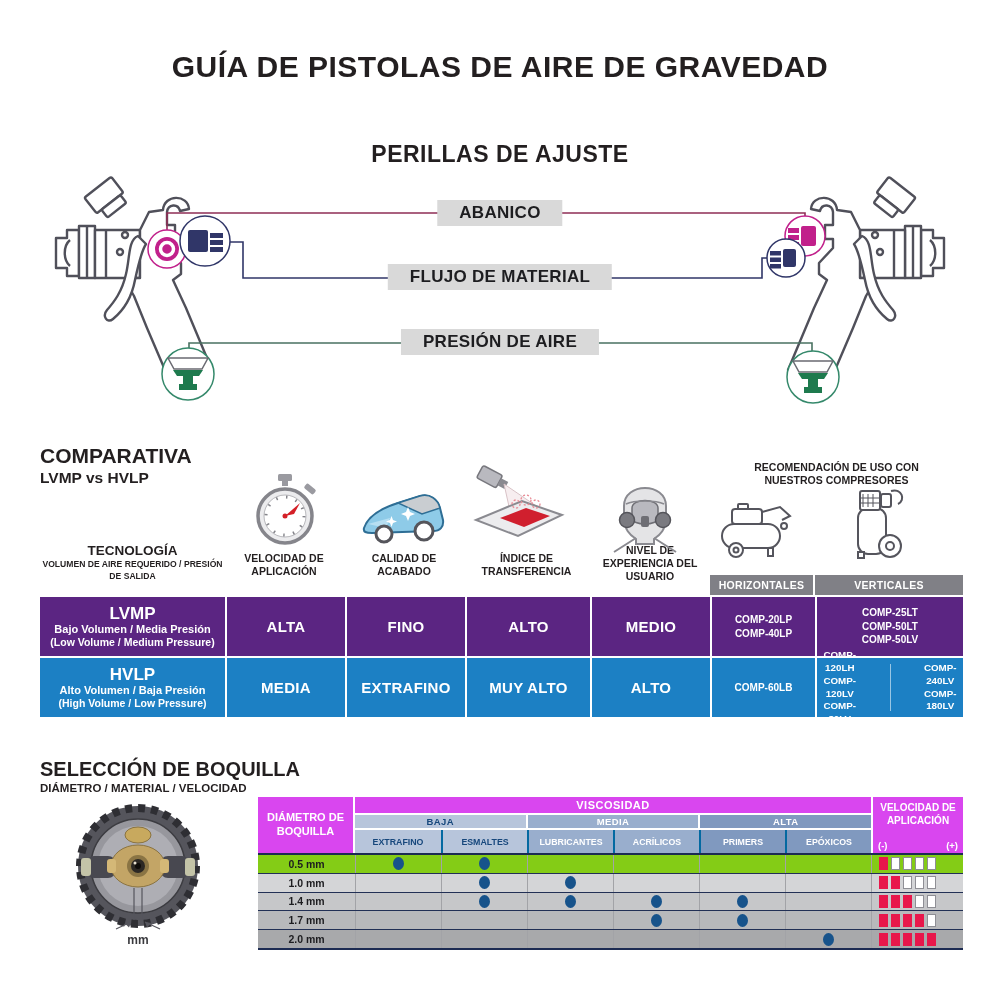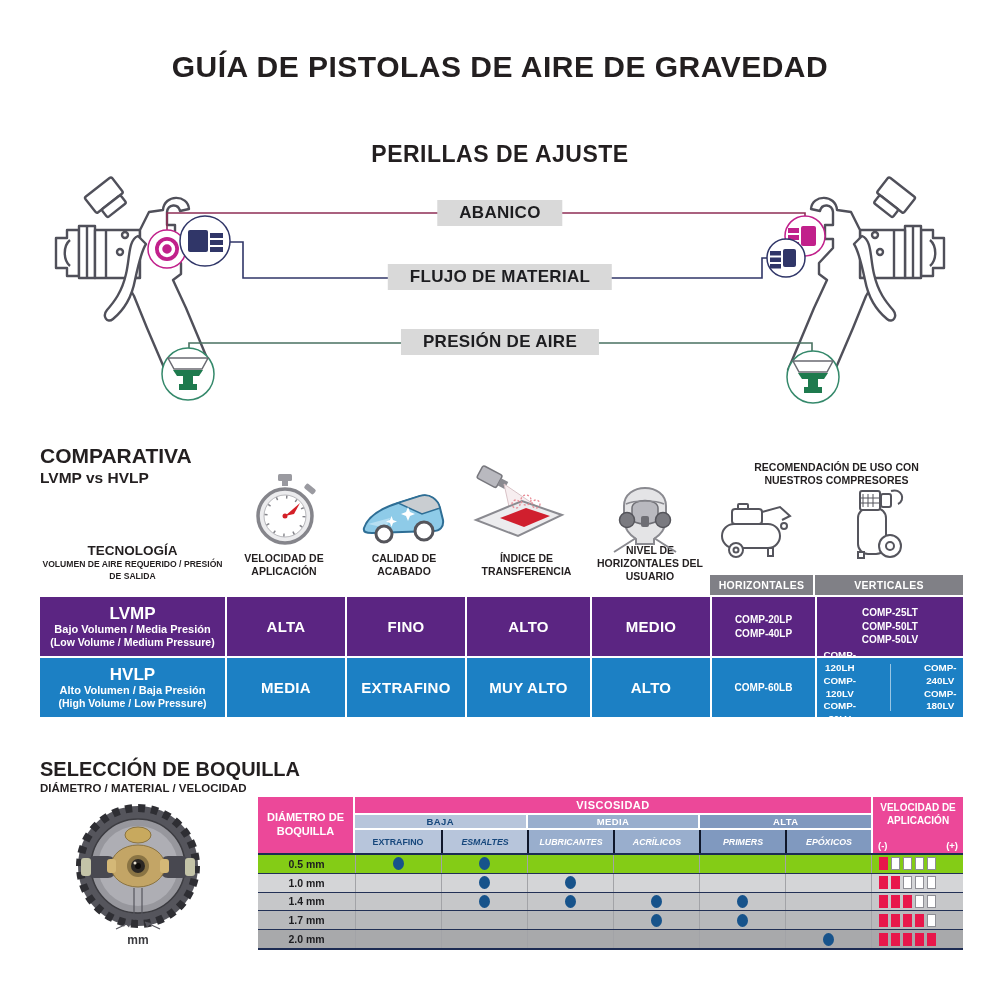--- a/index.html
+++ b/index.html
@@ -36,31 +36,31 @@
   .model{font-size:10px;font-weight:bold;line-height:1.35;white-space:pre-line;}
   .split{flex-direction:row;gap:27px;}
   .split>div{flex:1;display:flex;align-items:center;justify-content:center;white-space:pre-line;font-size:9.8px;font-weight:bold;line-height:1.3;}
   .vdiv{flex:0 0 1px !important;height:78%;background:rgba(255,255,255,.55);padding:0 !important;}
   
   #nozzle-heading{left:40px;top:758px;font-size:20px;font-weight:bold;}
   #nozzle-subheading{left:40px;top:782px;font-size:11.5px;font-weight:bold;}
   
   #visc-table{position:absolute;left:258px;top:797px;width:705px;}
   .vt-head{display:flex;height:56px;}
-  .navy{background:#ec4899;color:#fff;}
+  .navy{background:#d946ef;color:#fff;}
   .vt-diam{width:97px;display:flex;align-items:center;justify-content:center;text-align:center;
            font-size:11px;font-weight:bold;line-height:1.25;border-right:2px solid #fff;box-sizing:border-box;}
   .vt-mid{width:516px;display:flex;flex-direction:column;}
   .vt-visc{height:16px;display:flex;align-items:center;justify-content:center;font-size:11px;font-weight:bold;letter-spacing:.5px;}
   .vt-bands{height:17px;display:flex;border-top:2px solid #fff;border-bottom:2px solid #fff;box-sizing:border-box;}
   .band{flex:1;display:flex;align-items:center;justify-content:center;font-size:9.5px;font-weight:bold;letter-spacing:.4px;}
   .band + .band{border-left:2px solid #fff;}
   .vt-mats{flex:1;display:flex;}
   .vt-mat{width:86px;display:flex;align-items:center;justify-content:center;font-size:8.8px;font-weight:bold;box-sizing:border-box;}
-  .vt-mat + .vt-mat{border-left:2px solid #0f172a;font-style:italic;}
+  .vt-mat + .vt-mat{border-left:2px solid #0369a1;}
   .b0,.m0,.m1{background:#b7c5db;color:#16477c;}
   .b1,.m2,.m3{background:#99aecd;color:#fff;}
   .b2,.m4,.m5{background:#8099bf;color:#fff;}
   .vt-vel{width:92px;display:flex;flex-direction:column;justify-content:space-between;
           border-left:2px solid #fff;box-sizing:border-box;padding:5px 5px 2px;}
   .vt-vel-title{font-size:10px;font-weight:bold;text-align:center;line-height:1.25;}
   .vt-vel-scale{display:flex;justify-content:space-between;font-size:9.5px;font-weight:bold;}
   .vt-body{border-top:2px solid #1c2b52;border-bottom:2px solid #1c2b52;}
   .vrow{display:flex;height:17.8px;align-items:center;}
   .vrow + .vrow{border-top:1.6px solid #223055;}
@@ -228,21 +228,21 @@
     <span>RECOMENDACIÓN DE USO CON NUESTROS COMPRESORES</span>
   </div>
 
   <div class="col-label" id="tech-header">
     <div class="t1">TECNOLOGÍA</div>
     <div class="t2">VOLUMEN DE AIRE REQUERIDO / PRESIÓN DE SALIDA</div>
   </div>
   <div class="col-label" style="left:225px;top:552px;width:118px">VELOCIDAD DE APLICACIÓN</div>
   <div class="col-label" style="left:345px;top:552px;width:118px">CALIDAD DE ACABADO</div>
   <div class="col-label" style="left:465px;top:552px;width:123px">ÍNDICE DE TRANSFERENCIA</div>
-  <div class="col-label" style="left:595px;top:544px;width:110px">NIVEL DE HORIZONTALES DEL USUARIO</div>
+  <div class="col-label" style="left:595px;top:544px;width:110px">NIVEL DE EXPERIENCIA DEL USUARIO</div>
   <div class="gray-chip" style="left:710px;top:575px;width:103px">HORIZONTALES</div>
   <div class="gray-chip" style="left:815px;top:575px;width:148px">VERTICALES</div>
 
   <div id="comp-grid">
     <div class="ccell purple">
       <div class="tname">LVMP</div>
       <div class="tes">Bajo Volumen / Media Presión</div>
       <div class="ten">(Low Volume / Medium Pressure)</div>
     </div>
     <div class="ccell purple val">ALTA</div>

